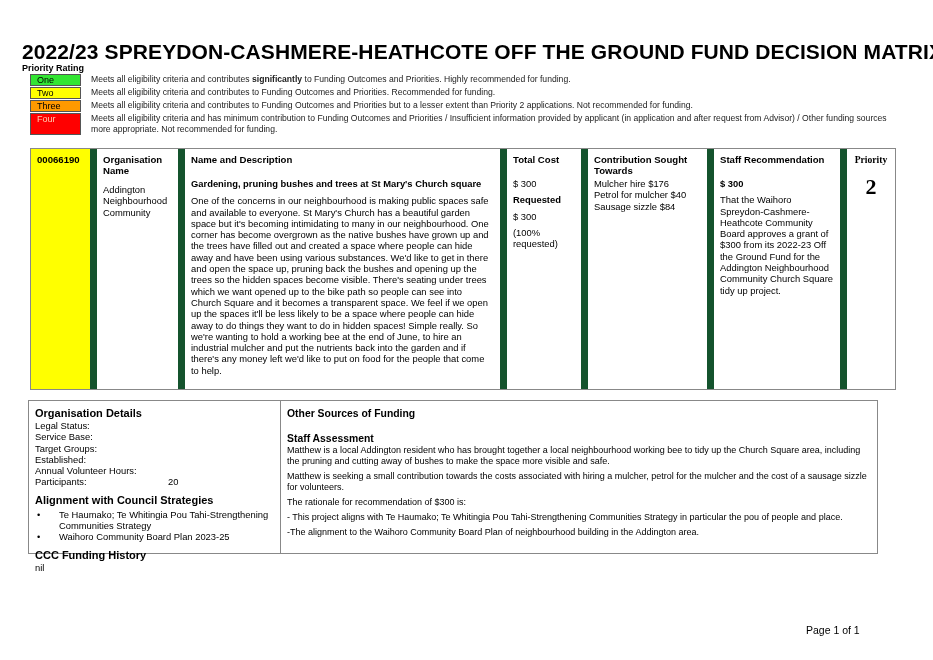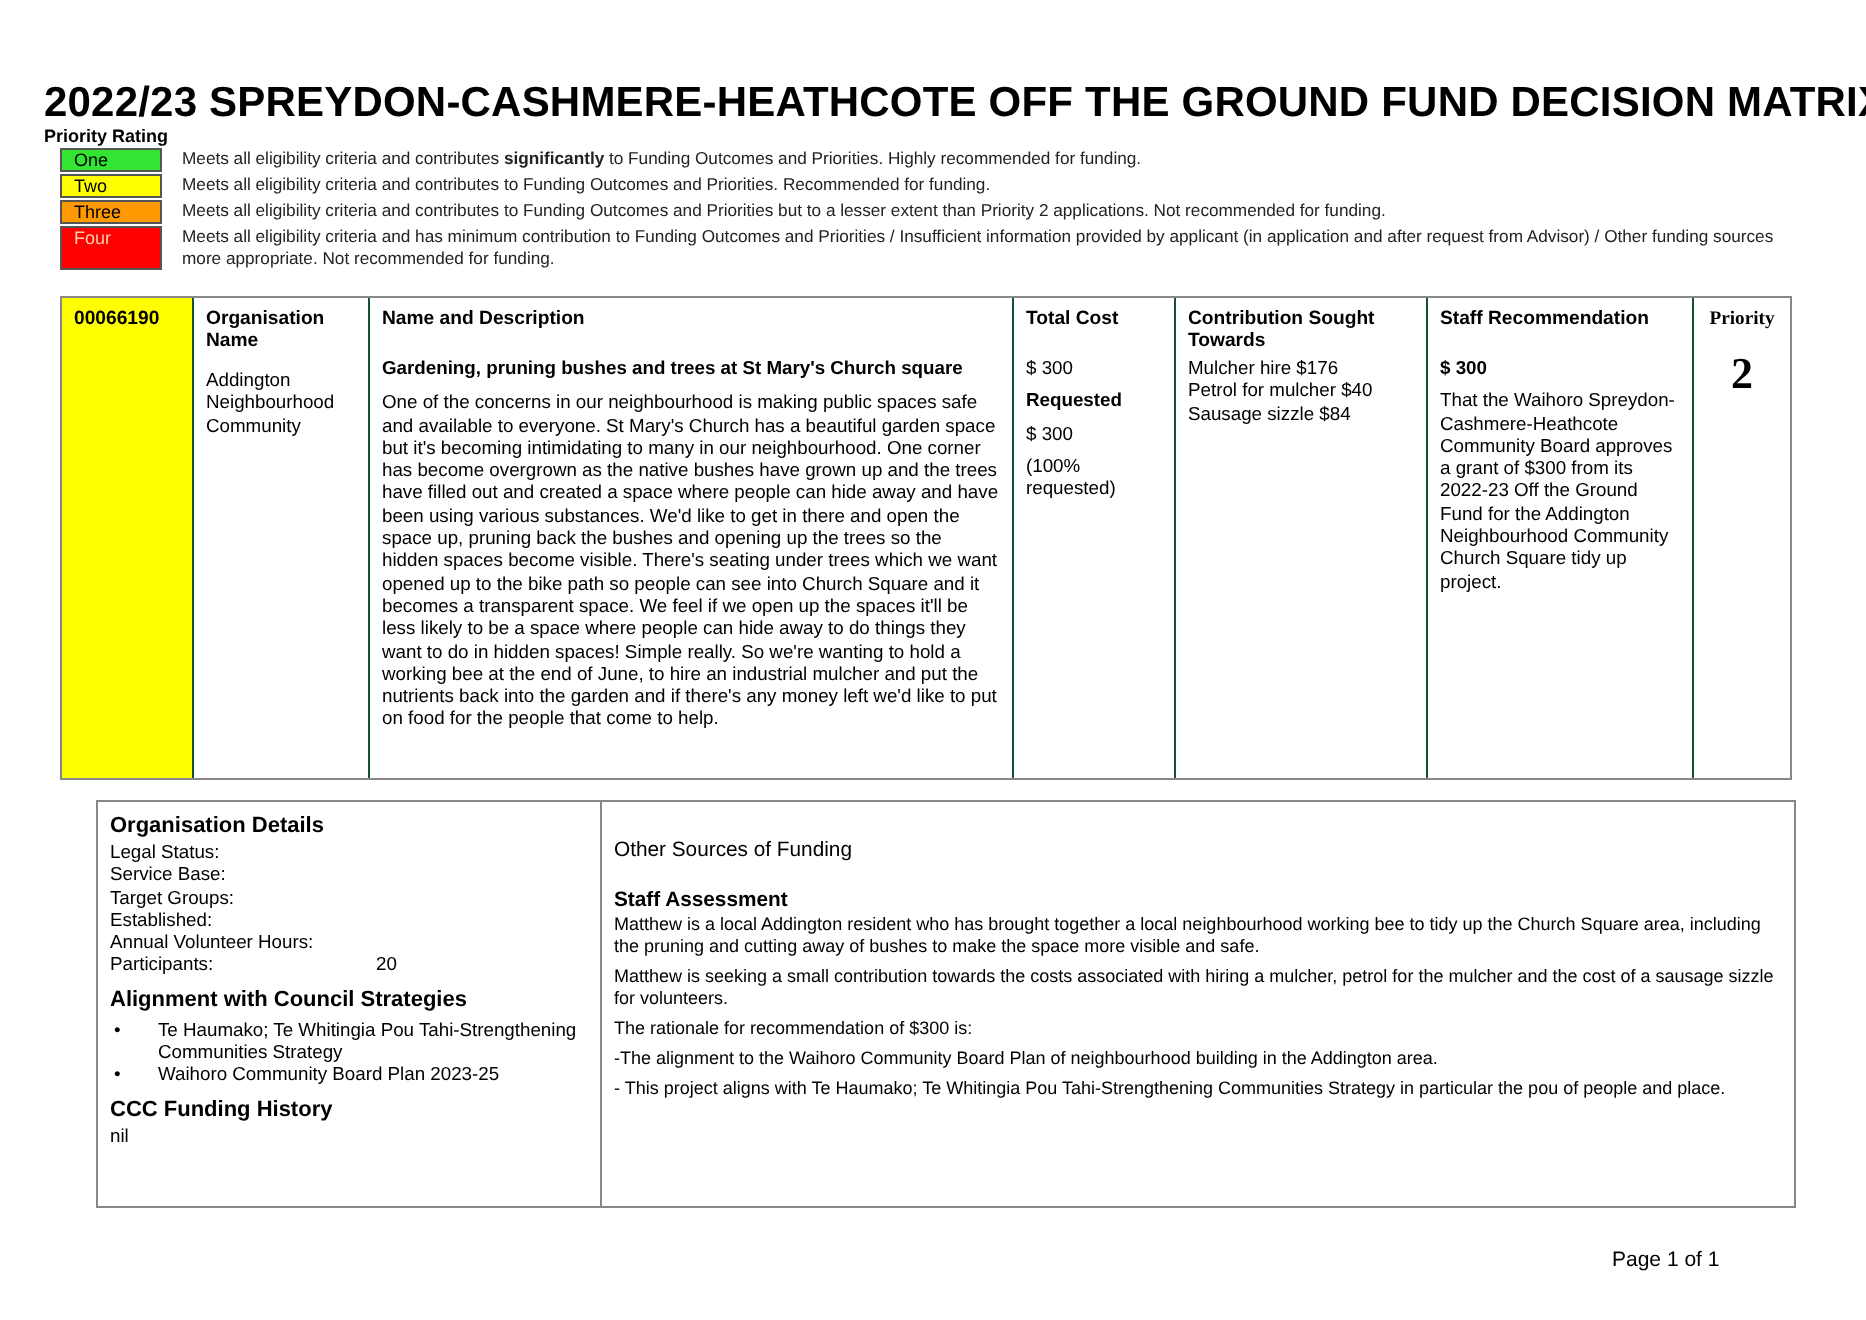--- a/index.html
+++ b/index.html
@@ -15,49 +15,49 @@
             border: 1px solid #555; font-size: 9px; padding-left: 6px; box-sizing: border-box; line-height: 11px; }
   .legend-row.tall .swatch { height: 22px; }
   .sw-one { background: #33e533; }
   .sw-two { background: #ffff00; }
   .sw-three { background: #ff9900; }
   .sw-four { background: #ff0000; color: #ffd0b0; }
   .legend-desc { position: absolute; left: 61px; top: 0; width: 800px; font-size: 8.6px; line-height: 11px; color: #222; }
 
   .matrix { position: absolute; left: 30px; top: 148px; width: 866px; height: 242px;
             border: 1.5px solid #888; box-sizing: border-box; }
-  .col { position: absolute; top: 0; bottom: 0; border-right: 1px solid #14532d; box-sizing: border-box;
+  .col { position: absolute; top: 0; bottom: 0; border-right: 7px solid #14532d; box-sizing: border-box;
          padding: 5px 6px; font-size: 9.4px; line-height: 11.3px; }
   .col:last-child { border-right: none; }
   .c-id { left: 0; width: 66px; background: #ffff00; font-weight: bold; font-size: 9.6px; }
   .c-org { left: 66px; width: 88px; }
   .c-desc { left: 154px; width: 322px; }
   .c-total { left: 476px; width: 81px; }
   .c-contrib { left: 557px; width: 126px; }
   .c-staff { left: 683px; width: 133px; }
   .c-prio { left: 816px; width: 48px; text-align: center; font-family: Liberation Serif, serif; }
   .hdr { font-weight: bold; font-size: 9.6px; line-height: 11px; min-height: 24px; }
   .proj-title { font-weight: bold; margin-bottom: 6px; font-size: 9.4px; }
   .para { margin: 0 0 5px 0; }
   .prio-num { font-size: 22px; font-weight: bold; margin-top: 3px; }
 
-  .details { position: absolute; left: 48px; top: 400px; width: 850px; height: 204px;
+  .details { position: absolute; left: 28px; top: 400px; width: 850px; height: 154px;
              border: 1.5px solid #888; box-sizing: border-box; }
   .d-left { position: absolute; left: 0; top: 0; bottom: 0; width: 252px; border-right: 1px solid #888;
             padding: 6px 6px; box-sizing: border-box; font-size: 9.4px; line-height: 11.3px; }
   .d-right { position: absolute; left: 252px; top: 0; right: 0; bottom: 0;
              padding: 6px 6px; box-sizing: border-box; font-size: 9px; line-height: 11px; }
   .sec-h { font-weight: bold; font-size: 11px; line-height: 13px; }
   .sec-h2 { font-weight: bold; font-size: 11px; line-height: 13px; margin-top: 6px; }
   .kv { position: relative; height: 11.3px; }
   .kv .v { position: absolute; left: 133px; top: 0; }
   .bullets { margin: 2px 0 0 0; padding: 0; list-style: none; }
   .bullets li { position: relative; padding-left: 24px; }
   .bullets li .dot { position: absolute; left: 2px; top: 0; }
-  .r-h { font-weight: normal; font-size: 10.4px; line-height: 13px; margin-top: 12px; }
+  .r-h { font-weight: bold; font-size: 10.4px; line-height: 13px; }
   .r-h2 { font-weight: bold; font-size: 10.4px; line-height: 13px; margin-top: 12px; }
   .r-p { margin: 0 0 4px 0; }
   .footer { position: absolute; left: 806px; top: 624px; font-size: 10.5px; }
 </style>
 </head>
 <body>
 
 <div class="title">2022/23 SPREYDON-CASHMERE-HEATHCOTE OFF THE GROUND FUND DECISION MATRIX</div>
 <div class="pr-label">Priority Rating</div>
 
@@ -131,18 +131,18 @@
     </ul>
     <div class="sec-h2">CCC Funding History</div>
     <div style="margin-top:0">nil</div>
   </div>
   <div class="d-right">
     <div class="r-h">Other Sources of Funding</div>
     <div class="r-h2">Staff Assessment</div>
     <p class="r-p">Matthew is a local Addington resident who has brought together a local neighbourhood working bee to tidy up the Church Square area, including the pruning and cutting away of bushes to make the space more visible and safe.</p>
     <p class="r-p">Matthew is seeking a small contribution towards the costs associated with hiring a mulcher, petrol for the mulcher and the cost of a sausage sizzle for volunteers.</p>
     <p class="r-p">The rationale for recommendation of $300 is:</p>
+    <p class="r-p">- This project aligns with Te Haumako; Te Whitingia Pou Tahi-Strengthening Communities Strategy in particular the pou of people and place.</p>
     <p class="r-p">-The alignment to the Waihoro Community Board Plan of neighbourhood building in the Addington area.</p>
-    <p class="r-p">- This project aligns with Te Haumako; Te Whitingia Pou Tahi-Strengthening Communities Strategy in particular the pou of people and place.</p>
   </div>
 </div>
 
 <div class="footer">Page 1 of 1</div>
 
 </body></html>

